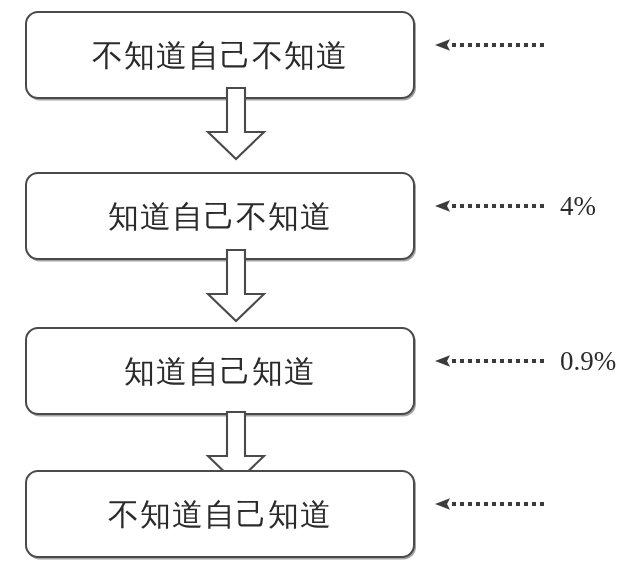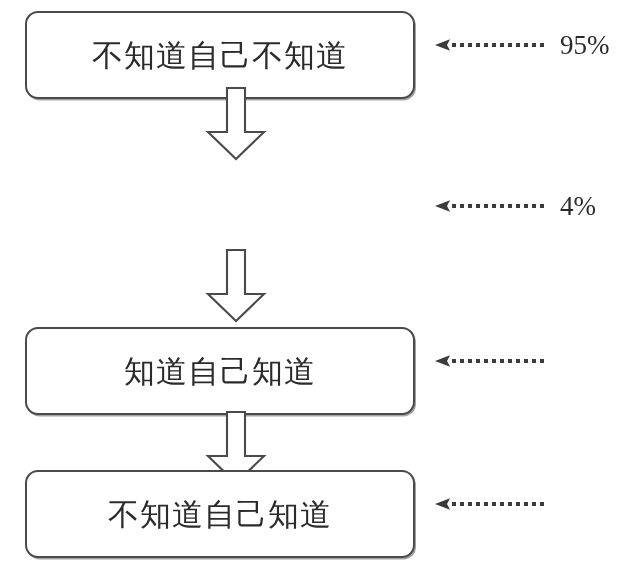--- a/index.html
+++ b/index.html
@@ -123,30 +123,32 @@
           <rect x="67" y="6" width="4" height="4"></rect>
           <rect x="75" y="6" width="4" height="4"></rect>
           <rect x="83" y="6" width="4" height="4"></rect>
           <rect x="91" y="6" width="4" height="4"></rect>
           <rect x="99" y="6" width="4" height="4"></rect>
           <rect x="107" y="6" width="4" height="4"></rect>
         </g>
       </svg>
     </div>
 
-    <div class="pct-value">95%</div>
   </div>
 
   <div class="connector" style="top:86px;">
     <svg width="62" height="76" viewBox="0 0 62 76" xmlns="http://www.w3.org/2000/svg">
       <path d="M22 2 L40 2 L40 46 L59 46 L31 73 L3 46 L22 46 Z" fill="#ffffff" stroke="#4a4a4a" stroke-width="2.1" stroke-linejoin="miter"></path>
     </svg>
   </div>
 
   <div class="flow-row" style="top:172px;">
+    <div class="node-box">
+      <div class="node-label">知道自己不知道</div>
+    </div>
 
     <div class="leader">
       <svg width="126" height="16" viewBox="0 0 126 16" xmlns="http://www.w3.org/2000/svg">
         <path d="M2 8 L17 2.2 L14 8 L17 13.8 Z" fill="#3b3b3b"></path>
         <g fill="#3b3b3b">
           <rect x="19" y="6" width="4" height="4"></rect>
           <rect x="27" y="6" width="4" height="4"></rect>
           <rect x="35" y="6" width="4" height="4"></rect>
           <rect x="43" y="6" width="4" height="4"></rect>
           <rect x="51" y="6" width="4" height="4"></rect>
@@ -188,20 +190,21 @@
           <rect x="67" y="6" width="4" height="4"></rect>
           <rect x="75" y="6" width="4" height="4"></rect>
           <rect x="83" y="6" width="4" height="4"></rect>
           <rect x="91" y="6" width="4" height="4"></rect>
           <rect x="99" y="6" width="4" height="4"></rect>
           <rect x="107" y="6" width="4" height="4"></rect>
         </g>
       </svg>
     </div>
 
+    <div class="pct-value">0.9%</div>
   </div>
 
   <div class="connector" style="top:410px;">
     <svg width="62" height="76" viewBox="0 0 62 76" xmlns="http://www.w3.org/2000/svg">
       <path d="M22 2 L40 2 L40 46 L59 46 L31 73 L3 46 L22 46 Z" fill="#ffffff" stroke="#4a4a4a" stroke-width="2.1" stroke-linejoin="miter"></path>
     </svg>
   </div>
 
   <div class="flow-row" style="top:470px;padding-left:21px;">
     <div class="node-box">

